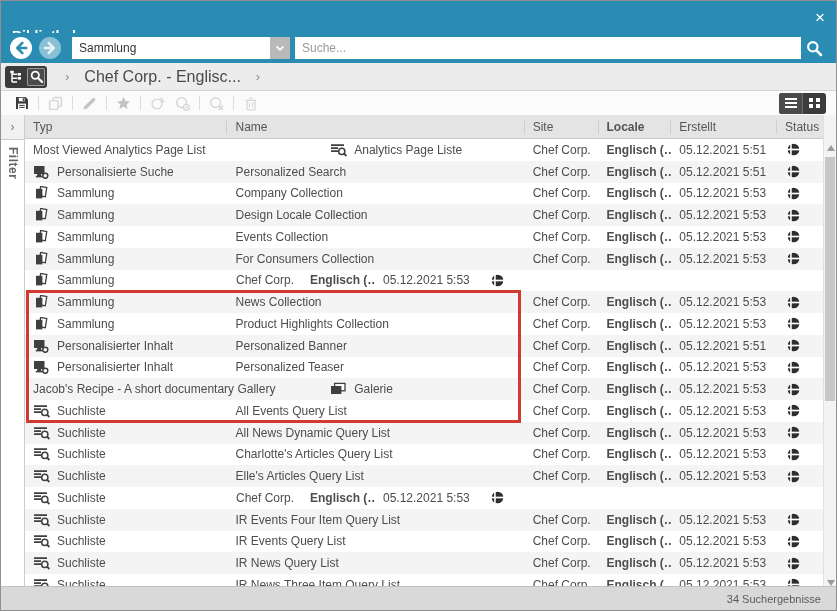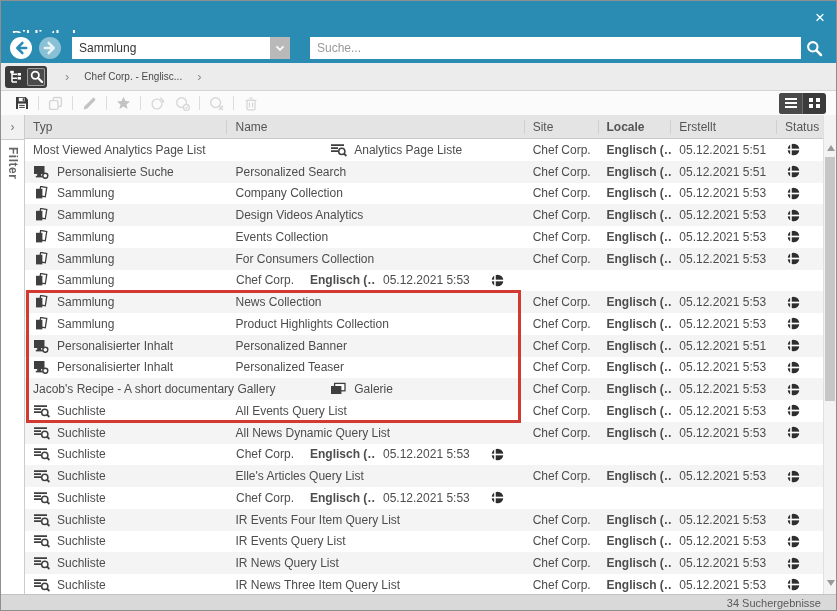--- a/index.html
+++ b/index.html
@@ -15,33 +15,33 @@
   .titlebar{position:absolute;left:0;top:0;right:0;height:32px;background:var(--accent);display:flex;align-items:center;padding:0 11px;box-sizing:border-box;}
   .titlebar .title{color:#fff;font-weight:bold;font-size:14px;margin-top:37px;}
   .titlebar .close{margin-left:auto;color:#fff;font-size:17px;line-height:17px;cursor:default;}
 
   
   .searchbar{position:absolute;left:0;top:32px;right:0;height:30px;background:var(--accent);display:flex;align-items:center;padding:0 9px;box-sizing:border-box;}
   .nav-btn{width:22px;height:22px;margin-right:7px;flex:0 0 auto;}
   .combo{width:218px;height:22px;background:#fff;display:flex;align-items:stretch;margin-left:4px;flex:0 0 auto;}
   .combo input{flex:1;min-width:0;border:none;outline:none;font-family:"Liberation Sans",sans-serif;font-size:12px;color:#333;padding:0 7px;}
   .combo .combo-btn{width:20px;background:#b9b9b9;display:flex;align-items:center;justify-content:center;}
-  .search-field{flex:1;height:22px;background:#fff;margin-left:20px;display:flex;}
+  .search-field{flex:1;height:22px;background:#fff;margin-left:5px;display:flex;}
   .search-field input{flex:1;min-width:0;border:none;outline:none;font-family:"Liberation Sans",sans-serif;font-size:12px;color:#333;padding:0 7px;}
   .search-field input::placeholder{color:#9a9a9a;}
   .search-go{width:26px;height:22px;display:flex;align-items:center;justify-content:center;flex:0 0 auto;}
 
   
   .breadcrumbbar{position:absolute;left:0;top:62px;right:0;height:28px;background:#ececec;border-bottom:1px solid #d4d4d4;display:flex;align-items:center;padding:0 4px;box-sizing:border-box;}
   .mode-group{display:flex;background:var(--dark);border-radius:3px;padding:2px;gap:2px;}
   .mode-btn{width:18px;height:18px;display:flex;align-items:center;justify-content:center;border-radius:2px;}
   .mode-btn.active{background:#4a4a4a;box-shadow:0 0 0 1px #9a9a9a inset;}
   .crumb-sep{color:#8a8a8a;font-size:13px;margin:0 15px;}
   .crumb-sep.lead{margin-left:18px;}
-  .crumb-text{color:#4a4a4a;font-size:10px;}
+  .crumb-text{color:#4a4a4a;font-size:16px;}
 
   
   .actionbar{position:absolute;left:0;top:90px;right:0;height:24px;background:#fbfbfb;display:flex;align-items:center;padding:0 8px;box-sizing:border-box;}
   .tool-btn{width:17px;height:17px;margin:0 4px;display:flex;align-items:center;justify-content:center;}
   .tool-sep{width:1px;height:14px;background:#ddd;margin:0 4px;}
   .view-toggle{margin-left:auto;display:flex;background:var(--dark);border-radius:3px;overflow:hidden;margin-right:2px;}
   .view-btn{width:23px;height:21px;display:flex;align-items:center;justify-content:center;}
   .view-btn + .view-btn{border-left:1px solid #6b6b6b;}
 
   
@@ -62,21 +62,21 @@
   .c-status.cell{padding-left:10px;}
 
   .scrollbar{position:absolute;right:0;top:0;bottom:0;width:13px;background:#f3f3f3;border-left:1px solid #e0e0e0;box-sizing:border-box;}
   .sb-up{position:absolute;top:30px;left:3px;width:0;height:0;border-left:4px solid transparent;border-right:4px solid transparent;border-bottom:6px solid #9a9a9a;}
   .sb-down{position:absolute;bottom:8px;left:3px;width:0;height:0;border-left:4px solid transparent;border-right:4px solid transparent;border-top:6px solid #9a9a9a;}
   .sb-thumb{position:absolute;top:42px;left:1px;right:1px;height:244px;background:#c6c6c6;}
 
   .highlight-box{position:absolute;left:25px;width:495px;border:3px solid var(--red);box-sizing:border-box;pointer-events:none;z-index:5;}
 
   
-  .statusbar{position:absolute;left:0;bottom:0;right:0;height:16px;background:#d9d9d9;border-top:1px solid #c2c2c2;display:flex;align-items:center;justify-content:flex-end;padding:0 15px;font-size:11px;color:#5a5a5a;box-sizing:border-box;}
+  .statusbar{position:absolute;left:0;bottom:0;right:0;height:24px;background:#d9d9d9;border-top:1px solid #c2c2c2;display:flex;align-items:center;justify-content:flex-end;padding:0 15px;font-size:11px;color:#5a5a5a;box-sizing:border-box;}
 </style>
 </head>
 <body>
 
 <div class="window">
 
   <div class="titlebar">
     <span class="title">Bibliothek</span>
     <span class="close">×</span>
   </div>
@@ -300,21 +300,21 @@
               <span class="ticon">
                 <svg width="16" height="14" viewBox="0 0 16 14">
                   <g transform="rotate(9 10 6)">
                     <rect x="6.8" y="0.9" width="6.2" height="9.4" fill="#fff" stroke="#3f3f3f" stroke-width="1.3"></rect>
                   </g>
                   <rect x="3" y="2.8" width="6.4" height="9.6" fill="#3f3f3f"></rect>
                 </svg>
               </span>
               <span>Sammlung</span>
             </div>
-            <div class="cell c-name">Design Videos Analytics</div>
+            <div class="cell c-name">Design Locale Collection</div>
             <div class="cell c-site">Chef Corp.</div>
             <div class="cell c-locale">Englisch (…</div>
             <div class="cell c-created">05.12.2021 5:53</div>
             <div class="cell c-status">
               <svg width="13" height="13" viewBox="0 0 14 14">
                 <circle cx="7" cy="7" r="6.3" fill="#2e2e2e"></circle>
                 <rect x="0" y="6.1" width="14" height="1.8" fill="#fff"></rect>
                 <rect x="3.4" y="0" width="1.7" height="14" fill="#fff"></rect>
               </svg>
             </div>
@@ -558,20 +558,21 @@
             <div class="cell c-typ">
               <span class="ticon">
                 <svg width="17" height="14" viewBox="0 0 17 14">
                   <path d="M1 2.2 H14 M1 5.2 H8 M1 8.2 H8" stroke="#3f3f3f" stroke-width="1.7"></path>
                   <circle cx="11.8" cy="8.4" r="3.1" fill="#fff" stroke="#3f3f3f" stroke-width="1.5"></circle>
                   <path d="M14 10.7 L16.4 13" stroke="#3f3f3f" stroke-width="1.8"></path>
                 </svg>
               </span>
               <span>Suchliste</span>
             </div>
+            <div class="cell c-name">Charlotte's Articles Query List</div>
             <div class="cell c-site">Chef Corp.</div>
             <div class="cell c-locale">Englisch (…</div>
             <div class="cell c-created">05.12.2021 5:53</div>
             <div class="cell c-status">
               <svg width="13" height="13" viewBox="0 0 14 14">
                 <circle cx="7" cy="7" r="6.3" fill="#2e2e2e"></circle>
                 <rect x="0" y="6.1" width="14" height="1.8" fill="#fff"></rect>
                 <rect x="3.4" y="0" width="1.7" height="14" fill="#fff"></rect>
               </svg>
             </div>

